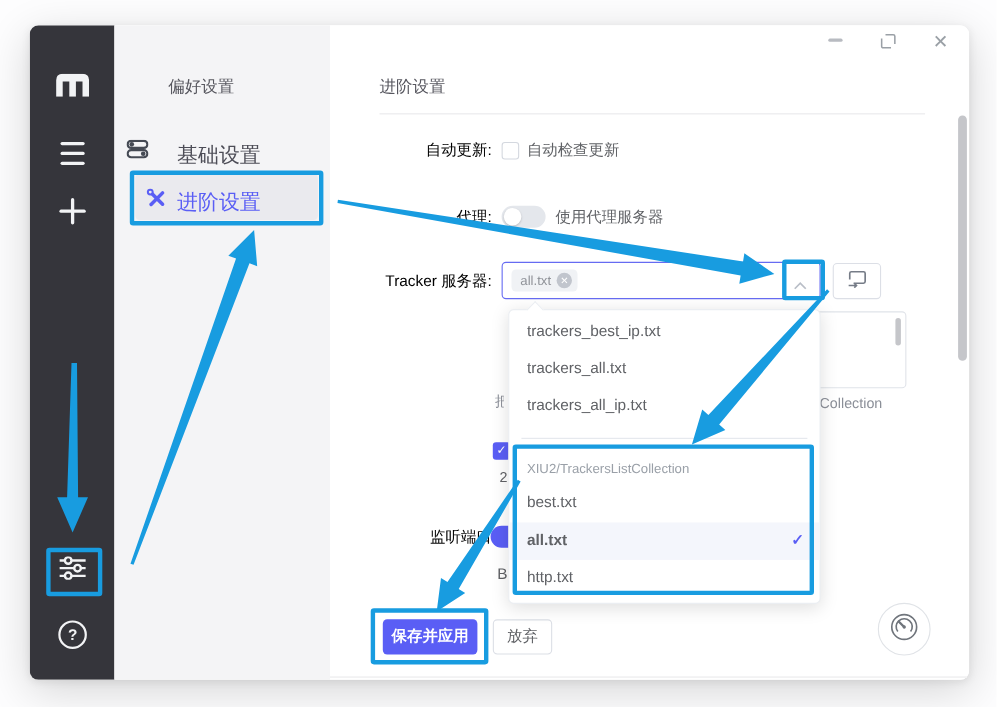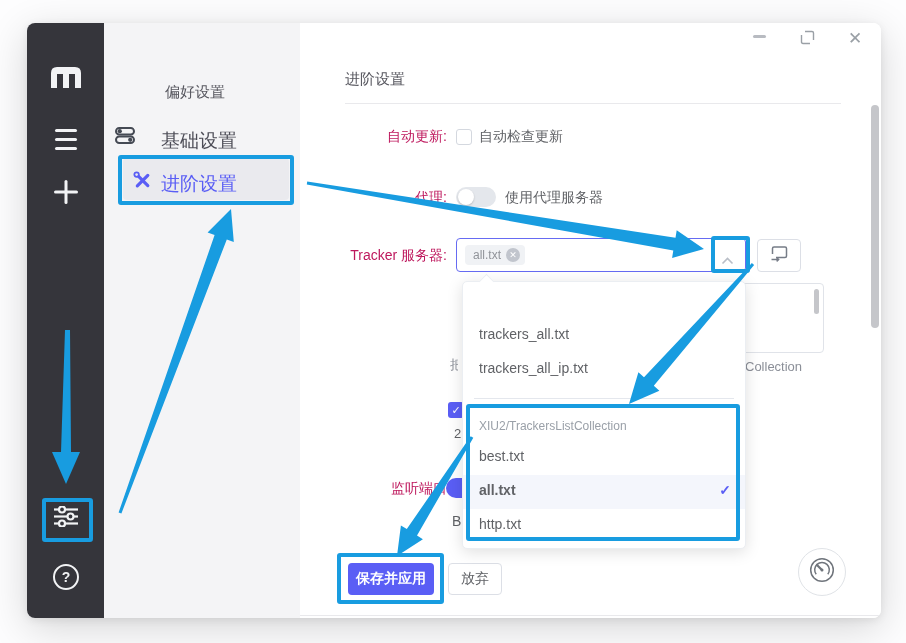--- a/index.html
+++ b/index.html
@@ -29,21 +29,21 @@
     width:26px; height:26px; border:2px solid #f2f3f5; border-radius:50%;
     color:#f2f3f5; font-size:14px; font-weight:bold; text-align:center; line-height:22px;
   }
 
   .panel-title, .main-title { font-size:15px; color:#57575f; }
   .menu-label { font-size:19px; color:#4d4d57; }
   .menu-row-active-bg { background:#eaeaee; border-radius:4px; }
   .accent-text { color:#5a5ef5; }
 
   .divider { height:1px; background:#e9e9ec; }
-  .form-label { font-size:14px; color:#be185d; text-align:right; }
+  .form-label { font-size:14px; color:#000000; text-align:right; }
   .form-text  { font-size:14px; color:#606266; }
 
   .checkbox {
     width:16px; height:16px; background:#fff; border:1.5px solid #d4d8df; border-radius:3px;
   }
   .toggle { width:40px; height:20px; border-radius:10px; background:#e4e7ec; }
   .toggle .knob {
     position:absolute; top:2px; width:16px; height:16px; border-radius:50%; background:#fff;
     box-shadow:0 1px 2px rgba(0,0,0,.2);
   }
@@ -134,21 +134,21 @@
           <circle cx="8" cy="17.5" r="3" fill="#35353b"></circle>
         </g>
       </svg>
     </div>
     <div class="abs help-circle" style="left:26px; top:541px;">
       <span>?</span>
     </div>
   </div>
 
   <div class="panel">
-    <div class="abs panel-title" style="left:61px; top:47px;margin-top:13px;">偏好设置</div>
+    <div class="abs panel-title" style="left:49px; top:47px;">偏好设置</div>
 
     <div class="abs" style="left:0; top:100px; width:196px; height:34px;">
       <span class="abs" style="left:11px; top:4px;">
         <svg width="20" height="17" viewBox="0 0 20 17">
           <g stroke="#454a54" stroke-width="2" fill="none">
             <rect x="1" y="1" width="18" height="6.5" rx="3.25"></rect>
             <rect x="1" y="9.5" width="18" height="6.5" rx="3.25"></rect>
           </g>
           <circle cx="4.8" cy="4.2" r="2.1" fill="#454a54"></circle>
           <circle cx="15.2" cy="12.8" r="2.1" fill="#454a54"></circle>
@@ -229,20 +229,21 @@
     <div class="abs" style="left:148px; top:379px; width:16px; height:16px; background:#5a5ef5; border-radius:3px; z-index:1; color:#fff; font-size:11px; text-align:center; line-height:16px;">✓</div>
     <div class="abs frag" style="left:154px; top:403px; color:#606266;">2</div>
     <div class="abs form-label" style="left:0; top:457px; width:147px;">监听端口</div>
     <div class="abs toggle on" style="left:146px; top:455px; z-index:1;">
       <span class="knob" style="right:2px;"></span>
     </div>
     <div class="abs frag" style="left:152px; top:490px; width:9px; color:#606266; font-size:14px;">B</div>
 
     <div class="dropdown" style="left:162px;">
       <div class="notch"></div>
+      <div class="dd-item" style="top:10px;">trackers_best_ip.txt</div>
       <div class="dd-item" style="top:44px;">trackers_all.txt</div>
       <div class="dd-item" style="top:78px;">trackers_all_ip.txt</div>
       <div class="dd-divider" style="top:116px;"></div>
       <div class="dd-group-header" style="top:137px;text-align:center;">XIU2/TrackersListCollection</div>
       <div class="dd-item" style="top:166px;">best.txt</div>
       <div class="dd-selected-bg" style="top:193px;">
         <span class="dd-item accent-text" style="top:7px; font-weight:bold;">all.txt</span>
         <span class="dd-check" style="top:7px;">✓</span>
       </div>
       <div class="dd-item" style="top:234px;">http.txt</div>

